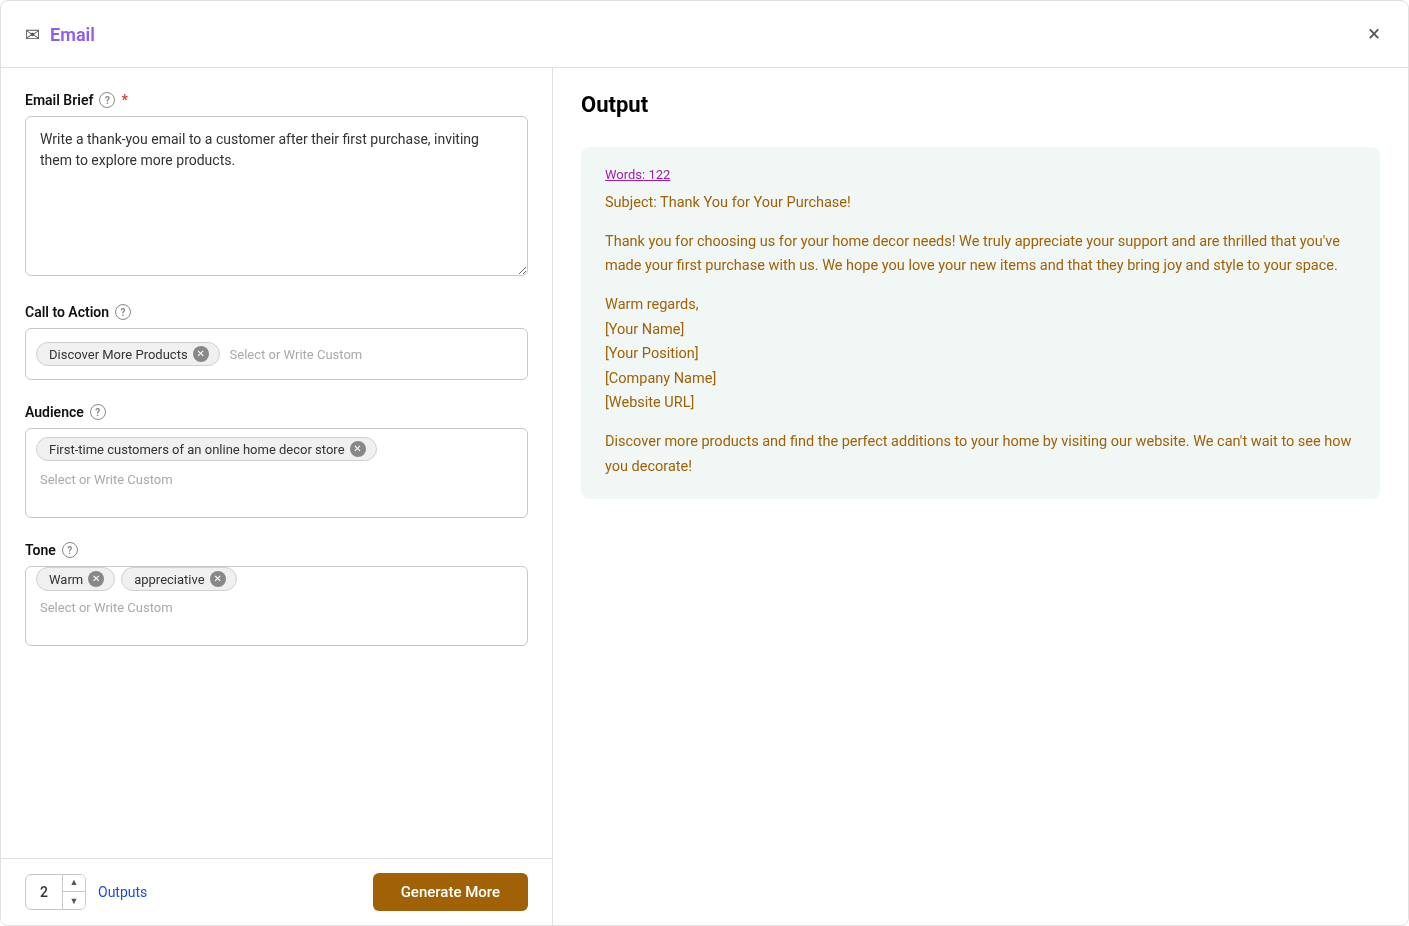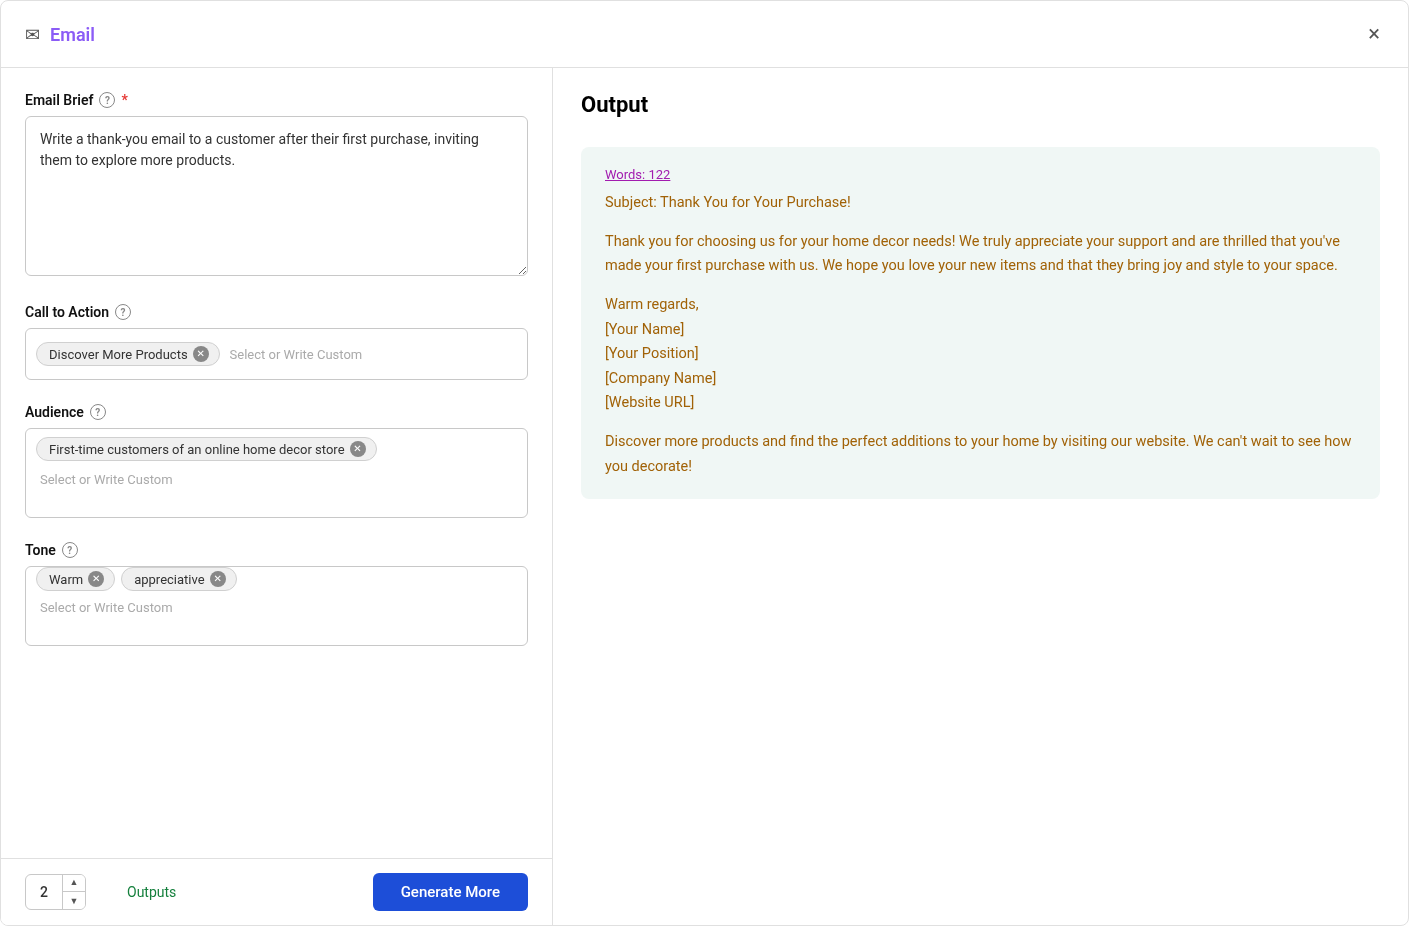--- a/index.html
+++ b/index.html
@@ -288,27 +288,26 @@
       color: #555;
       line-height: 1;
     }
 
     .stepper-btn:first-child {
       border-bottom: 1px solid #c8c8c8;
     }
 
     .outputs-label {
       font-size: 14px;
-      color: #15803d;
-      margin-left: 29px;
+      color: #1d4ed8;
     }
 
     .generate-btn {
       margin-left: auto;
-      background: #1d4ed8;
+      background: #a16207;
       color: #fff;
       border: none;
       border-radius: 6px;
       padding: 10px 28px;
       font-size: 15px;
       font-weight: 500;
       cursor: pointer;
     }
 
     

